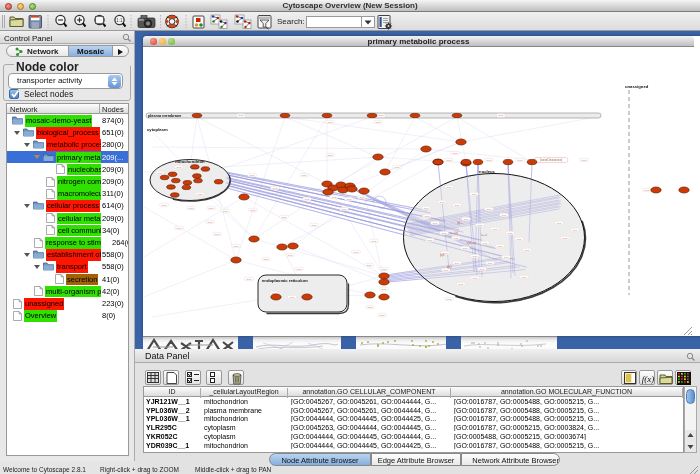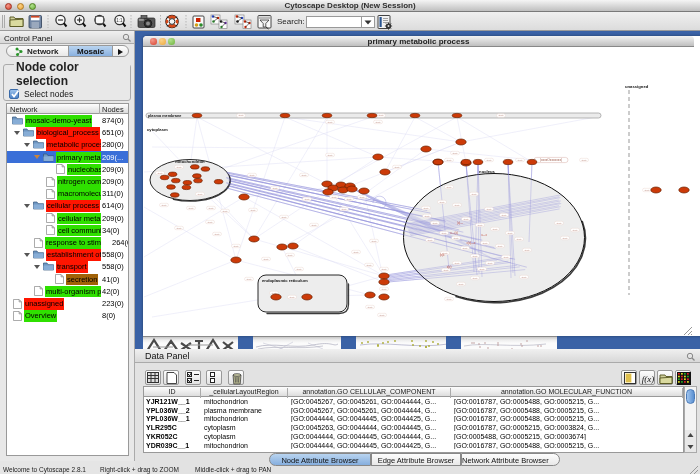--- a/index.html
+++ b/index.html
@@ -16,21 +16,21 @@
   background:linear-gradient(#f2f2f2,#bfbfbf); border-radius:4px 4px 0 0; border-bottom:1px solid #888; }
 #fcanvas { position:absolute; left:1px; top:11px; width:549px; height:289px; background:#fff; overflow:hidden; }
 #dp { position:absolute; left:135px; top:349px; width:565px; height:125px; background:#e2e2e2; }
 #statusbar { position:absolute; left:0; top:463px; width:700px; height:11px; }
 .tl { position:absolute; border-radius:50%; width:7px; height:7px; top:2.5px; }
 </style></head><body>
 <div id="titlebar">
   <span class="tl" style="left:5px;background:radial-gradient(circle at 35% 30%,#f49a8c,#d8402c);border:0.5px solid #a03020;"></span>
   <span class="tl" style="left:17px;background:radial-gradient(circle at 35% 30%,#fad289,#eda93c);border:0.5px solid #b07820;"></span>
   <span class="tl" style="left:29px;background:radial-gradient(circle at 35% 30%,#b0e08c,#6eb33c);border:0.5px solid #508020;"></span>
-  <div style="text-align:center;font-size:8px;font-weight:bold;color:#2e2e2e;line-height:12px;">Cytoscape Desktop (New Session)</div>
+  <div style="text-align:center;font-size:8px;font-weight:bold;color:#2e2e2e;line-height:12px;">Cytoscape Overview (New Session)</div>
 </div>
 <div id="toolbar">
     <svg width="700" height="19" viewBox="0 0 700 19" style="position:absolute;left:0;top:0">
       <line x1="2.5" y1="3" x2="2.5" y2="16" stroke="#aaa"></line>
       <line x1="4.5" y1="3" x2="4.5" y2="16" stroke="#aaa"></line>
       <line x1="48" y1="3" x2="48" y2="16" stroke="#b5b5b5" stroke-dasharray="1.5,1.5"></line>
       <line x1="131" y1="3" x2="131" y2="16" stroke="#b5b5b5" stroke-dasharray="1.5,1.5"></line>
       <line x1="160.5" y1="3" x2="160.5" y2="16" stroke="#b5b5b5" stroke-dasharray="1.5,1.5"></line>
       <line x1="186" y1="3" x2="186" y2="16" stroke="#b5b5b5" stroke-dasharray="1.5,1.5"></line>
       <g>
@@ -152,20 +152,29 @@
     </div>
     <div style="position:absolute;left:62px;top:0;width:44px;height:12px;background:linear-gradient(#b9d4f0,#7fa9dc);border-right:1px solid #999;">
       <span style="position:absolute;left:8px;top:0.5px;font-size:8px;font-weight:bold;color:#111;">Mosaic</span>
     </div>
     <div style="position:absolute;left:106px;top:0;width:17px;height:12px;">
       <span style="position:absolute;left:5px;top:2.5px;width:0;height:0;border-top:3.5px solid transparent;border-bottom:3.5px solid transparent;border-left:5px solid #111;"></span>
     </div>
   </div>
   <div style="position:absolute;left:3px;top:33px;width:128px;height:37px;border:1px solid #aaa;border-radius:3px;">
     <span style="position:absolute;left:4px;top:-5px;background:#e8e8e8;font-size:12px;font-weight:bold;color:#222;padding:0 2px;margin-left:6px;">Node color selection</span>
+    <div style="position:absolute;left:4px;top:8px;width:115px;height:16px;background:#fff;border:1px solid #999;border-radius:4px;">
+      <span style="position:absolute;left:8px;top:2px;font-size:8px;color:#111;">transporter activity</span>
+      <div style="position:absolute;right:1px;top:1px;width:13px;height:13px;background:linear-gradient(#a8c8f0,#6695d5);border-radius:3px;">
+        <svg width="13" height="13" style="display:block">
+            <path d="M6.5,2.5 l3,3.5 -6,0 z" fill="#fff"></path>
+            <path d="M6.5,10.5 l-3,-3.5 6,0 z" fill="#fff"></path>
+          </svg>
+      </div>
+    </div>
   </div>
   <div style="position:absolute;left:9px;top:57.5px;width:10px;height:10px;background:linear-gradient(#9cc2ec,#4f84c8);border:1px solid #3a6aa8;border-radius:2px;">
     <svg width="11" height="11" style="display:block;position:absolute;left:0;top:-1px;overflow:visible">
         <path d="M2,5 L4,7.5 L8.5,1.5" stroke="#fff" stroke-width="1.7" fill="none"></path>
       </svg>
   </div>
   <span style="position:absolute;left:24px;top:58px;font-size:8.5px;color:#111;">Select nodes</span>
   <div id="treebox" style="position:absolute;left:6px;top:72px;width:123px;height:353px;background:#fff;border:1px solid #999;overflow:hidden;">
     <div style="position:absolute;left:0;top:0;width:121px;height:9.5px;background:linear-gradient(#fdfdfd,#ddd);border-bottom:1px solid #999;">
       <span style="position:absolute;left:3px;top:0.5px;font-size:7.5px;color:#222;">Network</span>
@@ -1112,21 +1121,21 @@
       <div style="position:absolute;left:1px;top:2px;width:9px;height:15px;background:linear-gradient(90deg,#9fc4ee,#5a8fd0);border-radius:5px;border:1px solid #4a7ab8;"></div>
       <svg width="11" height="22" style="position:absolute;left:0;bottom:0">
         <rect width="11" height="22" fill="#e8e8e8"></rect>
         <path d="M5.5,3 l3,4 -6,0 z" fill="#444"></path>
         <path d="M5.5,19 l-3,-4 6,0 z" fill="#444"></path>
       </svg>
     </div>
     <div style="position:absolute;left:0;top:103px;width:565px;height:15px;">
       <div style="position:absolute;left:134px;top:1px;width:102px;height:13px;background:linear-gradient(#b9d4f0,#85aede);border:1px solid #888;border-radius:8px 0 0 8px;font-size:7.5px;text-align:center;line-height:13px;color:#111;">Node Attribute Browser</div>
       <div style="position:absolute;left:236px;top:1px;width:90px;height:13px;background:linear-gradient(#fdfdfd,#e8e8e8);border:1px solid #888;font-size:7.5px;text-align:center;line-height:13px;color:#111;">Edge Attribute Browser</div>
-      <div style="position:absolute;left:326px;top:1px;width:99px;height:13px;background:linear-gradient(#fdfdfd,#e8e8e8);border:1px solid #888;border-radius:0 8px 8px 0;font-size:7.5px;text-align:left;line-height:13px;color:#111;">Network Attribute Browser</div>
+      <div style="position:absolute;left:326px;top:1px;width:99px;height:13px;background:linear-gradient(#fdfdfd,#e8e8e8);border:1px solid #888;border-radius:0 8px 8px 0;font-size:7.5px;text-align:right;line-height:13px;color:#111;">Network Attribute Browser</div>
     </div>
   </div>
 <div id="statusbar">
   <span style="position:absolute;left:3px;top:3px;font-size:6.5px;color:#222;">Welcome to Cytoscape 2.8.1</span>
   <span style="position:absolute;left:100px;top:3px;font-size:6.5px;color:#222;">Right-click + drag to ZOOM</span>
   <span style="position:absolute;left:195px;top:3px;font-size:6.5px;color:#222;">Middle-click + drag to PAN</span>
   <svg width="10" height="10" style="position:absolute;right:1px;top:2px">
       <path d="M9,1 L1,9 M9,5 L5,9" stroke="#999" stroke-width="1"></path>
     </svg>
 </div>

